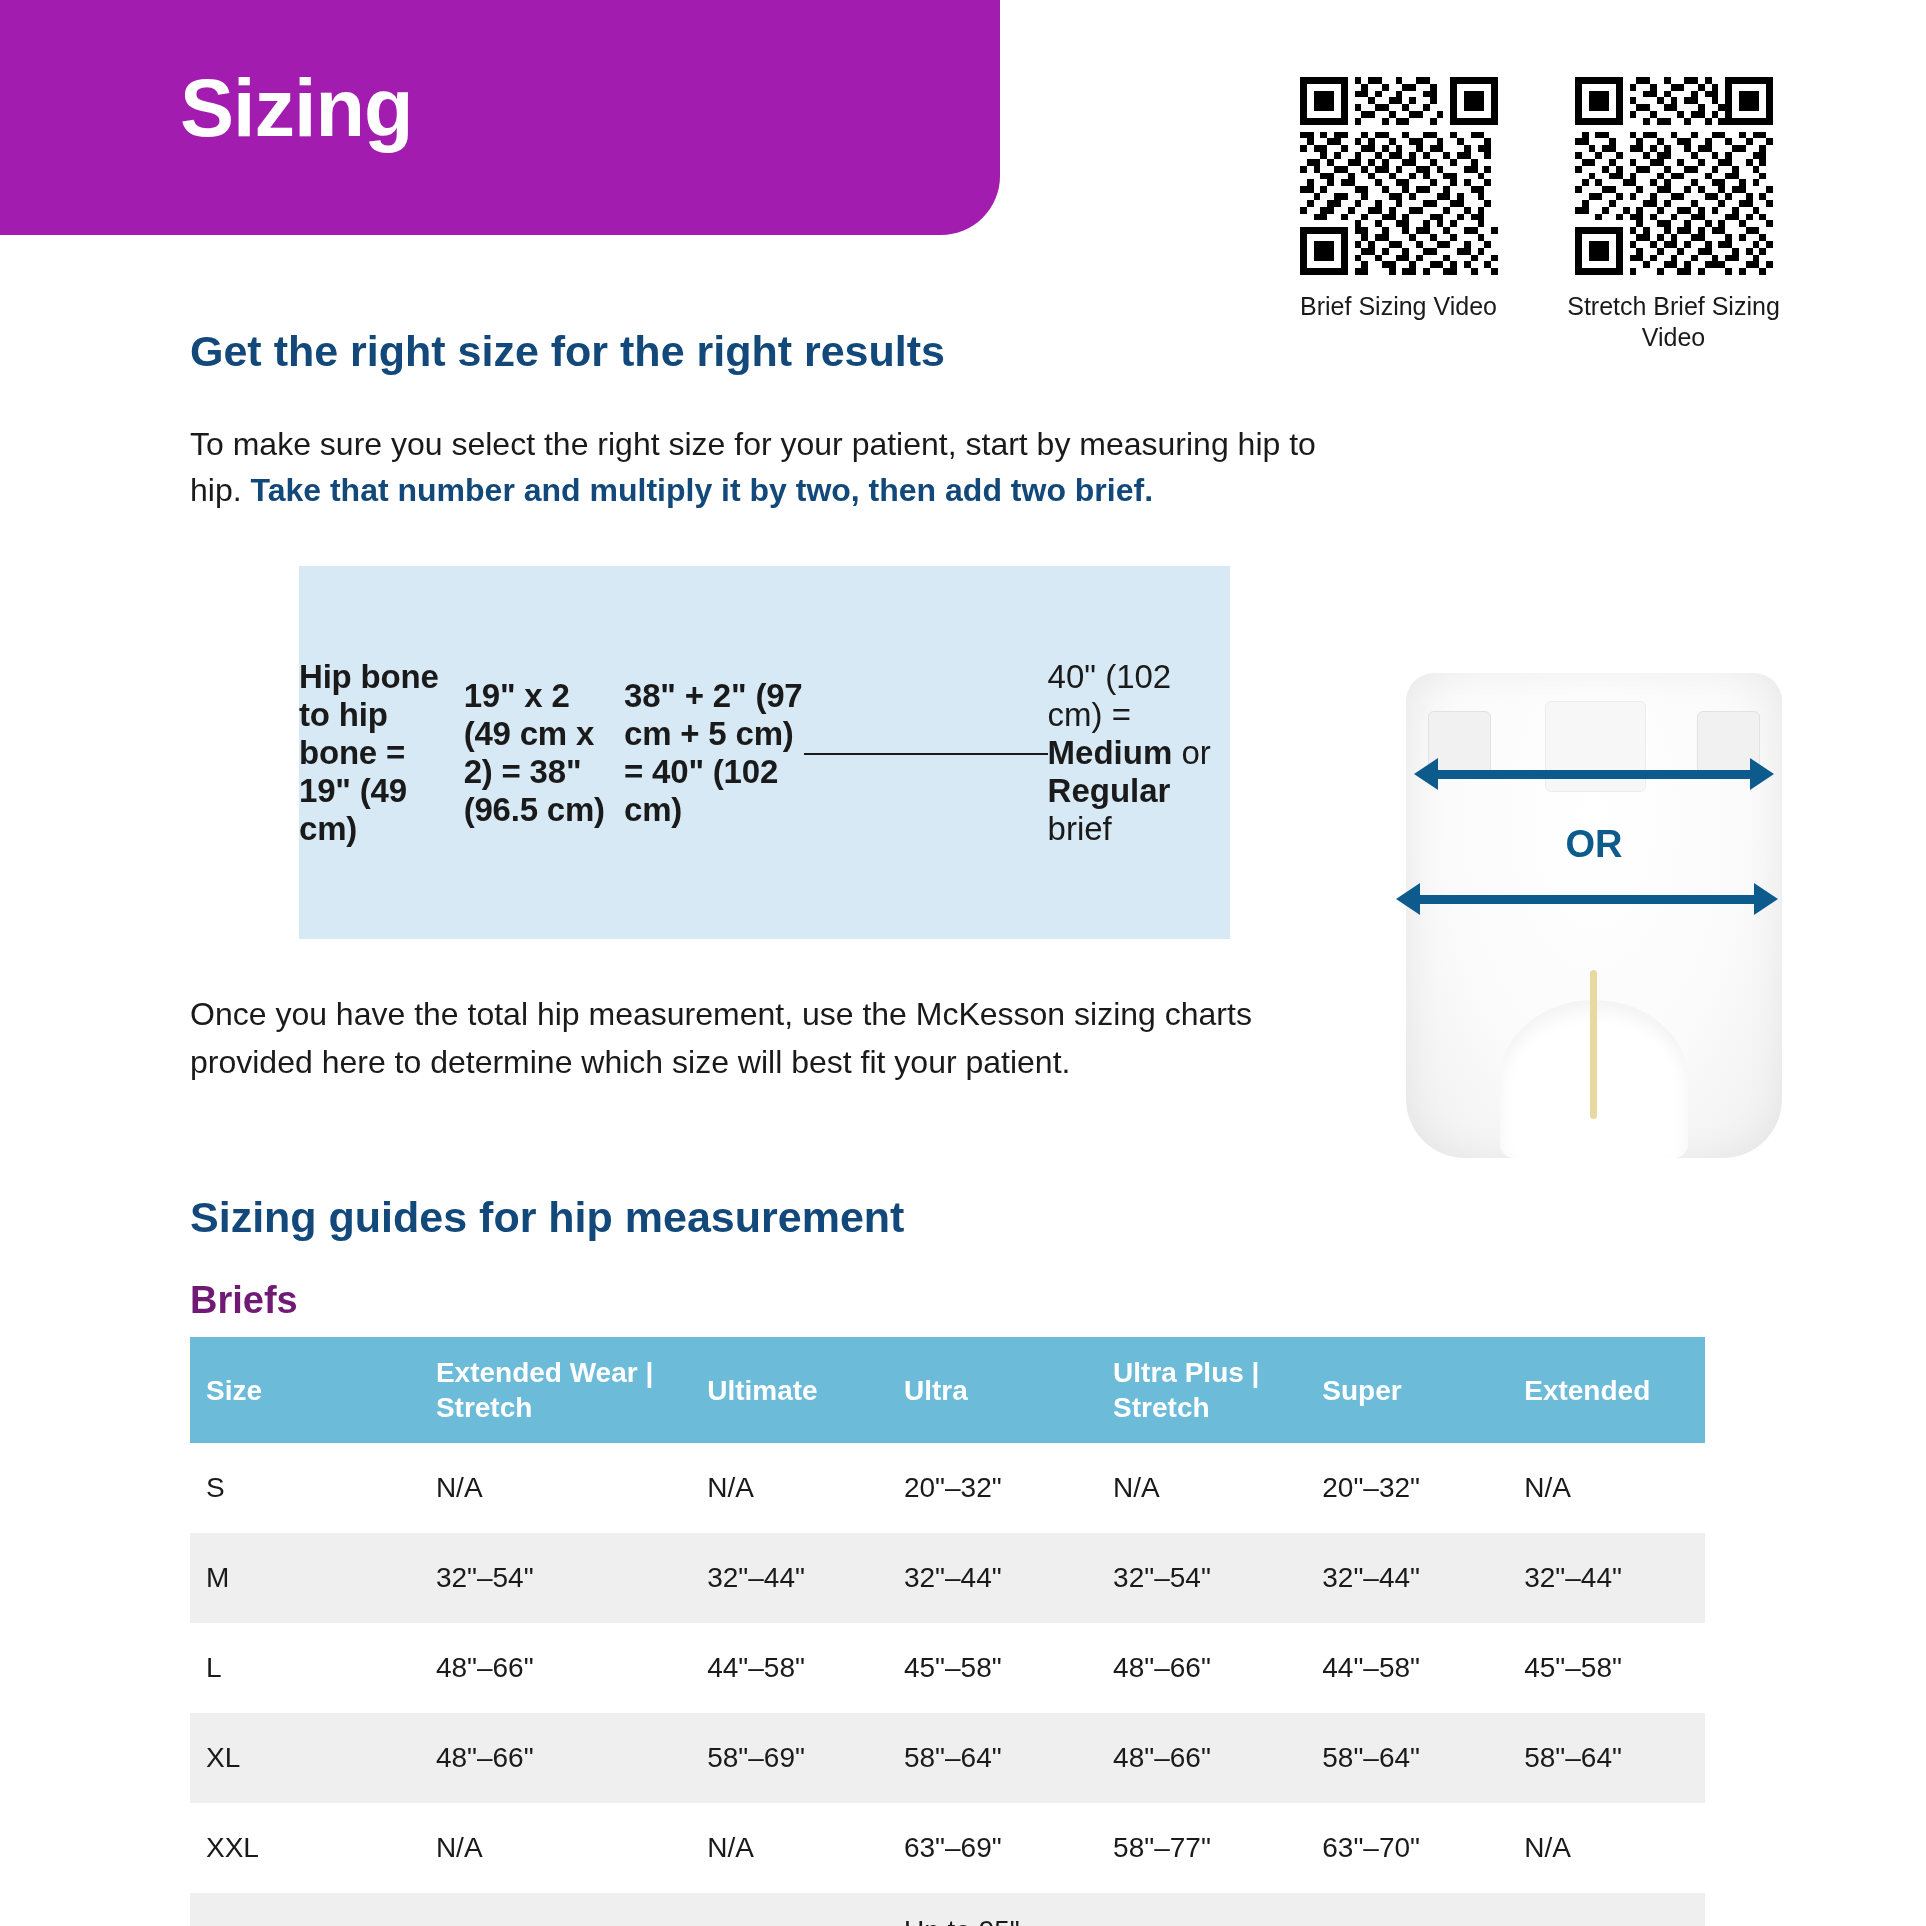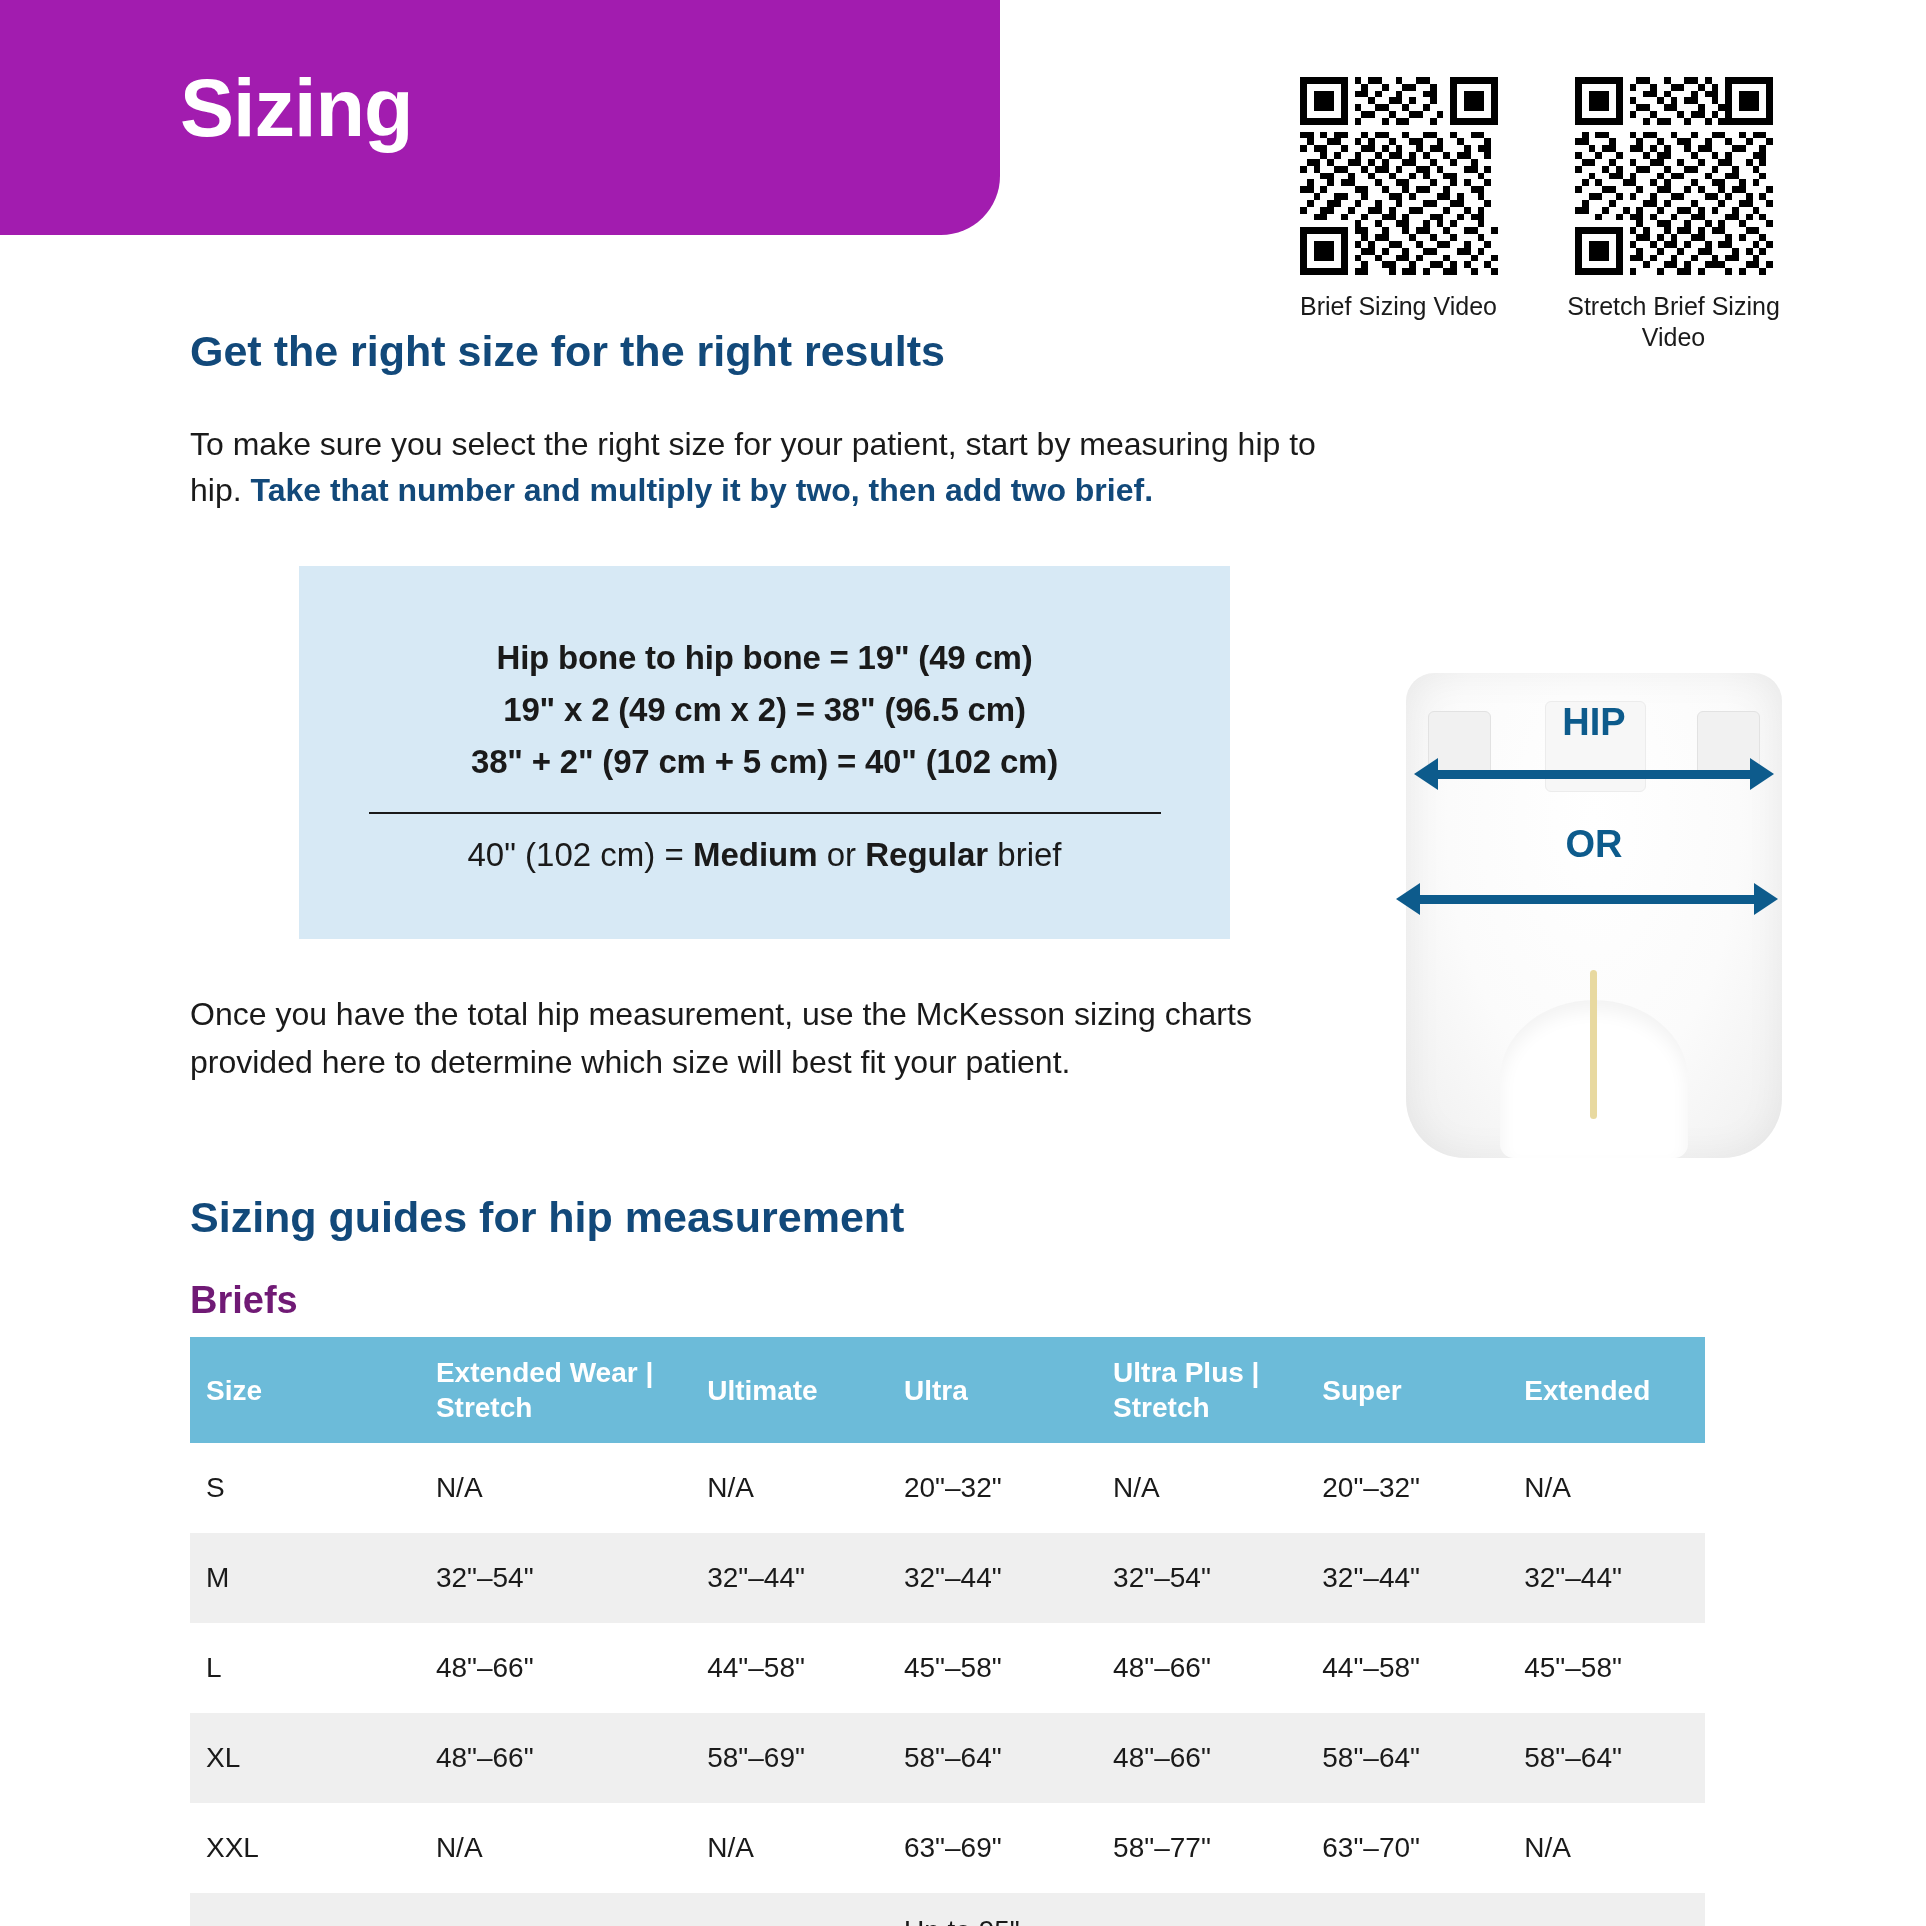--- a/index.html
+++ b/index.html
@@ -88,21 +88,20 @@
 
   
   .formula-box {
     position: absolute;
     left: 299px;
     top: 566px;
     width: 931px;
     height: 373px;
     background: #d7e9f5;
     display: flex;
-    flex-direction: column;
     align-items: center;
     justify-content: center;
   }
   .formula-line {
     font-size: 33px;
     font-weight: bold;
     color: #1a1a1a;
     margin: 7px 0;
     letter-spacing: -0.2px;
   }
@@ -752,21 +751,20 @@
   <div class="brief-tab right"></div>
   <div class="brief-center"></div>
   <div class="brief-notch"></div>
   <div class="brief-stripe"></div>
 
   <div class="arrow-row" style="top:85px; left:8px; width:360px;">
     <div class="arrow-head left"></div>
     <div class="bar"></div>
     <div class="arrow-head right"></div>
   </div>
-  <div class="arrow-label" style="top:28px; left:0;">HIP</div>
 
   <div class="arrow-row" style="top:210px; left:-10px; width:382px;">
     <div class="arrow-head left"></div>
     <div class="bar"></div>
     <div class="arrow-head right"></div>
   </div>
   <div class="arrow-label" style="top:150px; left:0;">OR</div>
 </div>
 
 <div class="table-heading">Sizing guides for hip measurement</div>

